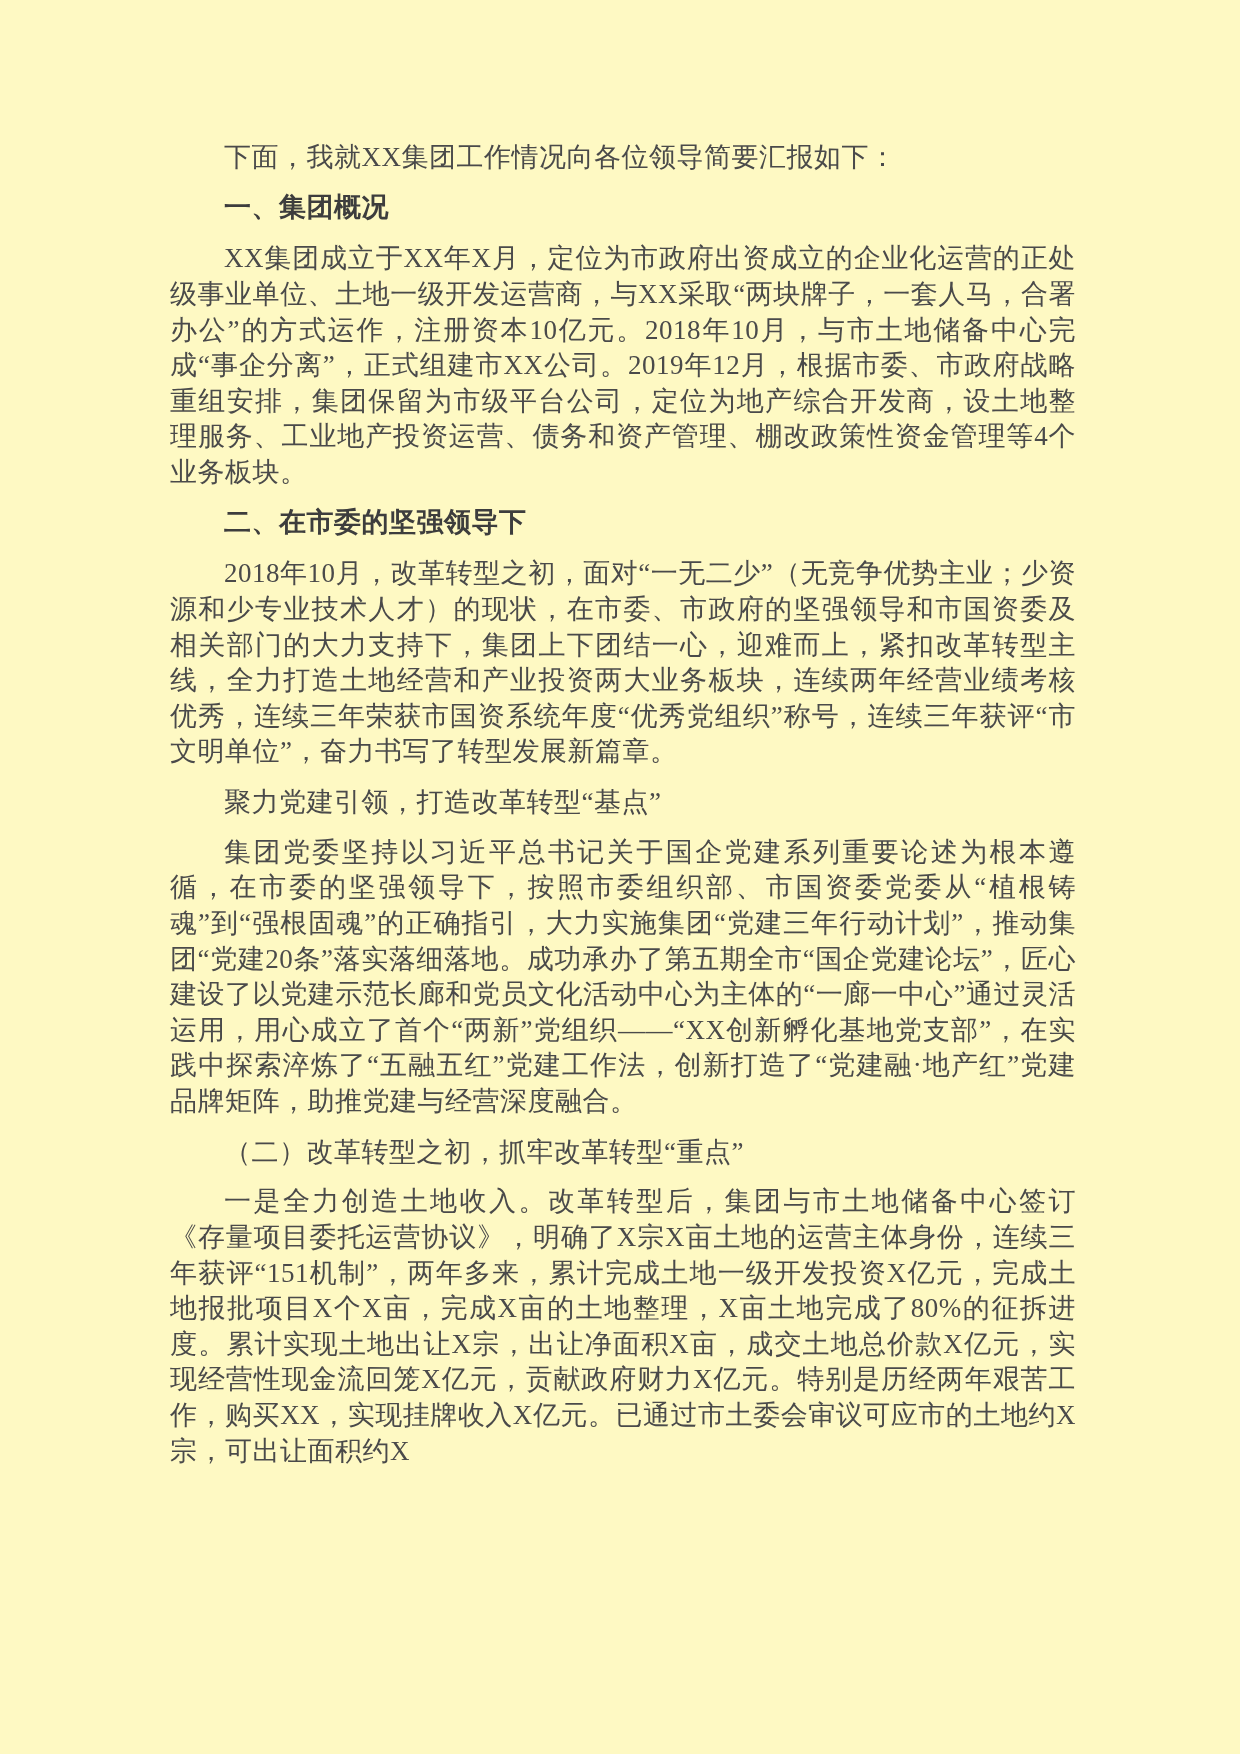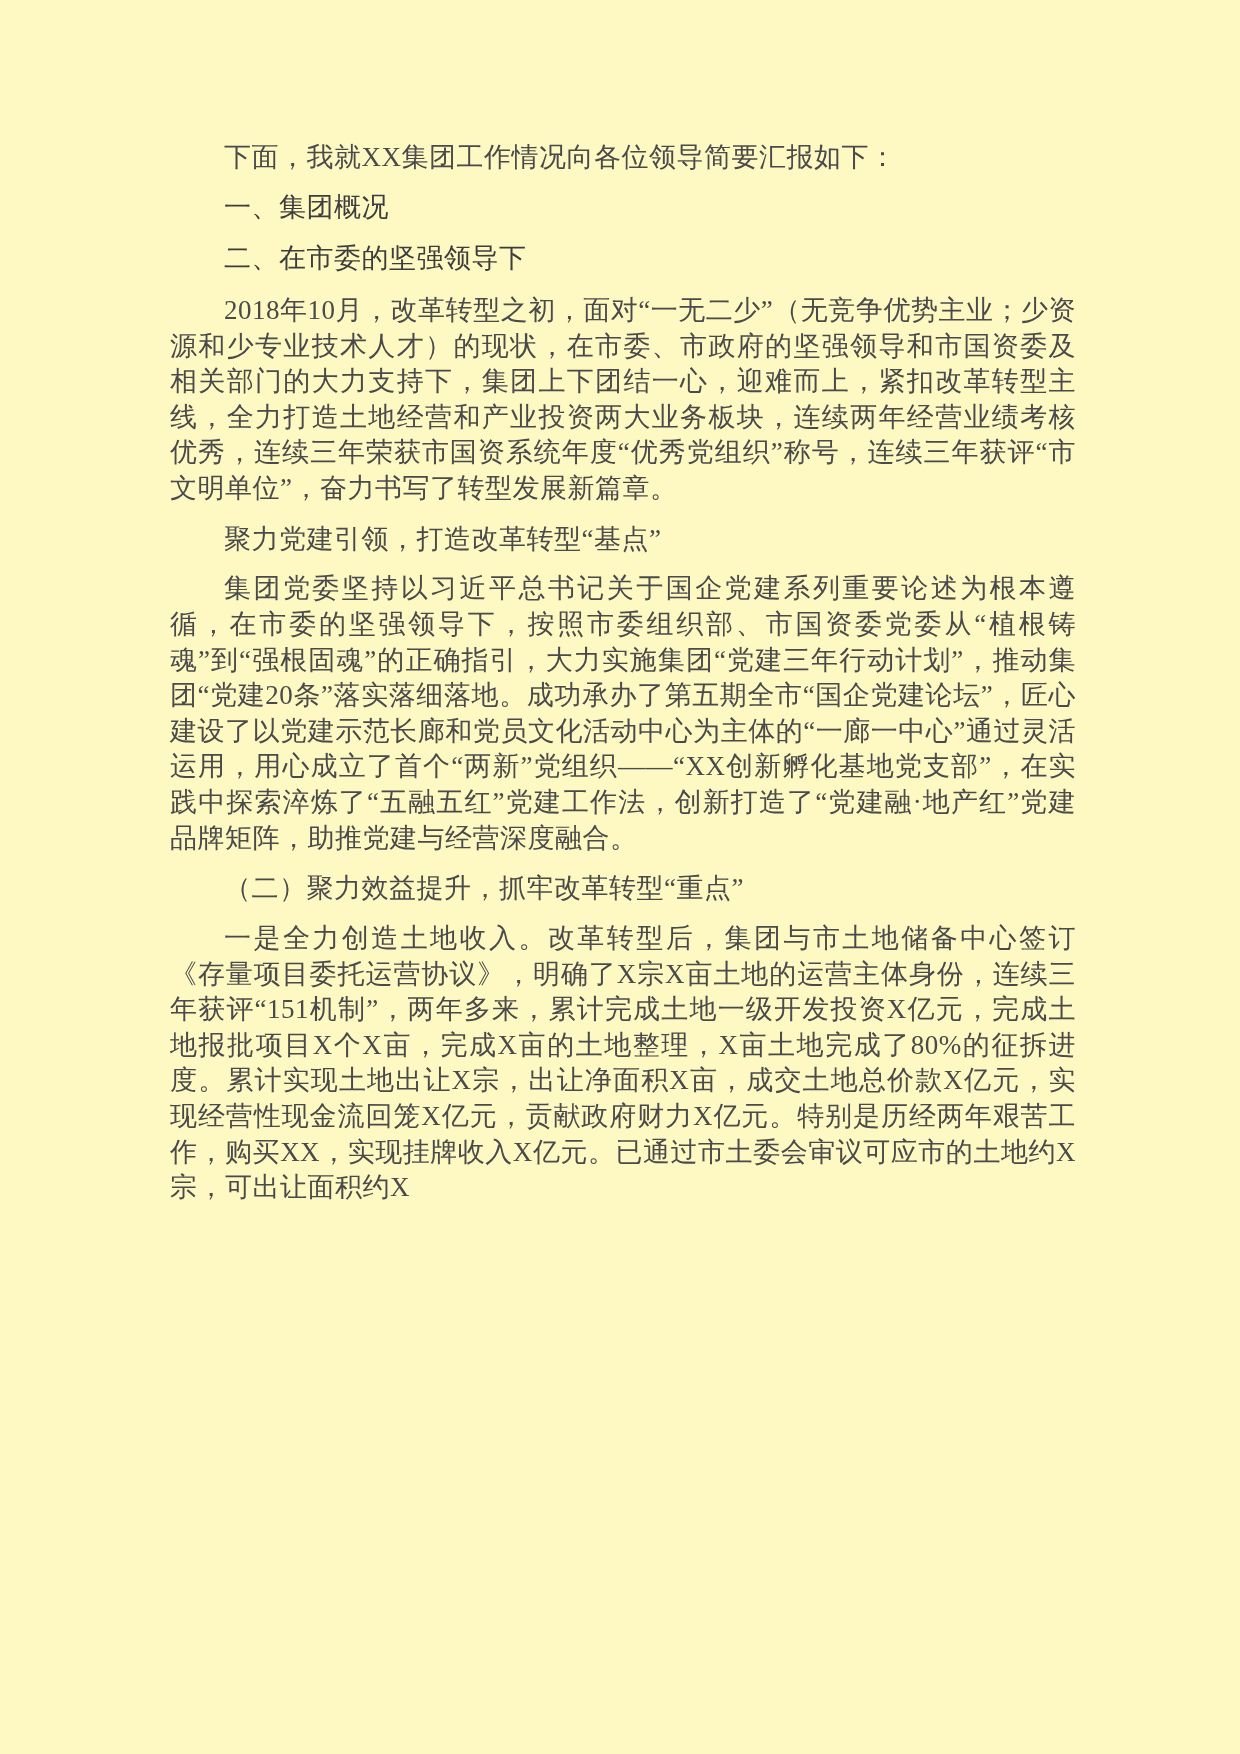--- a/index.html
+++ b/index.html
@@ -25,37 +25,38 @@
     font-size: 27px;
     line-height: 1.32;
     text-align: justify;
     letter-spacing: 0.5px;
   }
   .block {
     margin: 0 0 14px 0;
     text-indent: 2em;
   }
   .block.heading {
-    font-weight: normal;
+    font-weight: bold;
     color: #3d3d3d;
     margin-top: 8px;
     margin-bottom: 16px;
   }
   .block.subheading {
     margin-top: 15px;
     margin-bottom: 14px;
   }
 </style>
 </head>
 <body>
 
 <div class="page">
   <div class="content">
     <p class="block body">下面，我就XX集团工作情况向各位领导简要汇报如下：</p>
     <p class="block heading">一、集团概况</p>
+    <p class="block body">XX集团成立于XX年X月，定位为市政府出资成立的企业化运营的正处级事业单位、土地一级开发运营商，与XX采取“两块牌子，一套人马，合署办公”的方式运作，注册资本10亿元。2018年10月，与市土地储备中心完成“事企分离”，正式组建市XX公司。2019年12月，根据市委、市政府战略重组安排，集团保留为市级平台公司，定位为地产综合开发商，设土地整理服务、工业地产投资运营、债务和资产管理、棚改政策性资金管理等4个业务板块。</p>
     <p class="block heading">二、在市委的坚强领导下</p>
     <p class="block body">2018年10月，改革转型之初，面对“一无二少”（无竞争优势主业；少资源和少专业技术人才）的现状，在市委、市政府的坚强领导和市国资委及相关部门的大力支持下，集团上下团结一心，迎难而上，紧扣改革转型主线，全力打造土地经营和产业投资两大业务板块，连续两年经营业绩考核优秀，连续三年荣获市国资系统年度“优秀党组织”称号，连续三年获评“市文明单位”，奋力书写了转型发展新篇章。</p>
     <p class="block subheading">聚力党建引领，打造改革转型“基点”</p>
     <p class="block body">集团党委坚持以习近平总书记关于国企党建系列重要论述为根本遵循，在市委的坚强领导下，按照市委组织部、市国资委党委从“植根铸魂”到“强根固魂”的正确指引，大力实施集团“党建三年行动计划”，推动集团“党建20条”落实落细落地。成功承办了第五期全市“国企党建论坛”，匠心建设了以党建示范长廊和党员文化活动中心为主体的“一廊一中心”通过灵活运用，用心成立了首个“两新”党组织——“XX创新孵化基地党支部”，在实践中探索淬炼了“五融五红”党建工作法，创新打造了“党建融·地产红”党建品牌矩阵，助推党建与经营深度融合。</p>
-    <p class="block subheading">（二）聚力效益提升，抓牢改革转型“重点”</p>
+    <p class="block subheading">（二）改革转型之初，抓牢改革转型“重点”</p>
     <p class="block body">一是全力创造土地收入。改革转型后，集团与市土地储备中心签订《存量项目委托运营协议》，明确了X宗X亩土地的运营主体身份，连续三年获评“151机制”，两年多来，累计完成土地一级开发投资X亿元，完成土地报批项目X个X亩，完成X亩的土地整理，X亩土地完成了80%的征拆进度。累计实现土地出让X宗，出让净面积X亩，成交土地总价款X亿元，实现经营性现金流回笼X亿元，贡献政府财力X亿元。特别是历经两年艰苦工作，购买XX，实现挂牌收入X亿元。已通过市土委会审议可应市的土地约X宗，可出让面积约X</p>
   </div>
 </div>
 
 </body></html>

